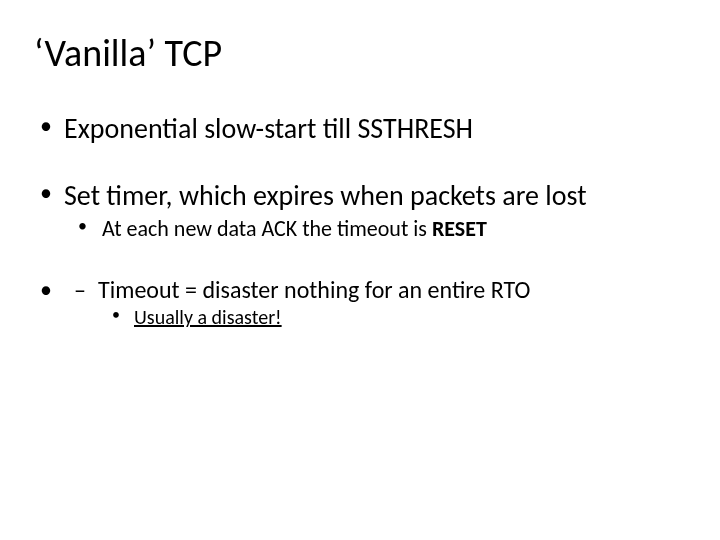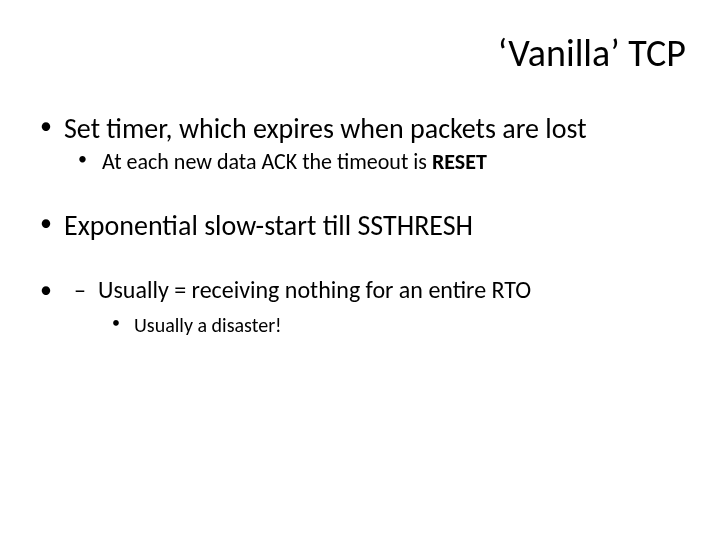--- a/index.html
+++ b/index.html
@@ -6,21 +6,21 @@
     body {
       width: 720px;
       height: 540px;
       background: #fff;
       font-family: Calibri, "Segoe UI", Arial, sans-serif;
       color: #000;
       padding: 28px 34px 0 34px;
       overflow: hidden;
     }
     .title {
-      text-align: right;
+      text-align: left;
       font-size: 38px;
       font-weight: 400;
       margin-bottom: 36px;
       margin-top: 2px;
     }
     ul.level1 {
       list-style: none;
       padding-left: 0;
     }
     ul.level1 > li {
@@ -65,21 +65,22 @@
     }
     ul.level2 > li.dash::before {
       content: "–";
       position: absolute;
       left: 10px;
       top: 0;
     }
     ul.level3 {
       list-style: none;
       padding-left: 0;
-      margin-top: 8px;
+      margin-top: 0;
+      text-decoration: underline;
     }
     ul.level3 > li {
       font-size: 20px;
       line-height: 1.2;
       padding-left: 36px;
       position: relative;
     }
     ul.level3 > li::before {
       content: "•";
       position: absolute;
@@ -89,34 +90,34 @@
     }
     .bold { font-weight: 700; }
   </style>
 </head>
 <body>
 
 <h1 class="title">‘Vanilla’ TCP</h1>
 
 <ul class="level1">
   <li>
+    <span>Exponential slow-start till SSTHRESH</span>
+  </li>
+  <li>
     <span>Set timer, which expires when packets are lost</span>
     <ul class="level2">
       <li class="bullet">
         <span>At each new data ACK the timeout is </span><span class="bold">RESET</span>
       </li>
     </ul>
   </li>
   <li>
-    <span>Exponential slow-start till SSTHRESH</span>
-  </li>
-  <li>
     <ul class="level2">
       <li class="dash">
-        <span>Usually = receiving nothing for an entire RTO</span>
+        <span>Timeout = disaster nothing for an entire RTO</span>
         <ul class="level3">
           <li>
             <span>Usually a disaster!</span>
           </li>
         </ul>
       </li>
     </ul>
   </li>
 </ul>
 

